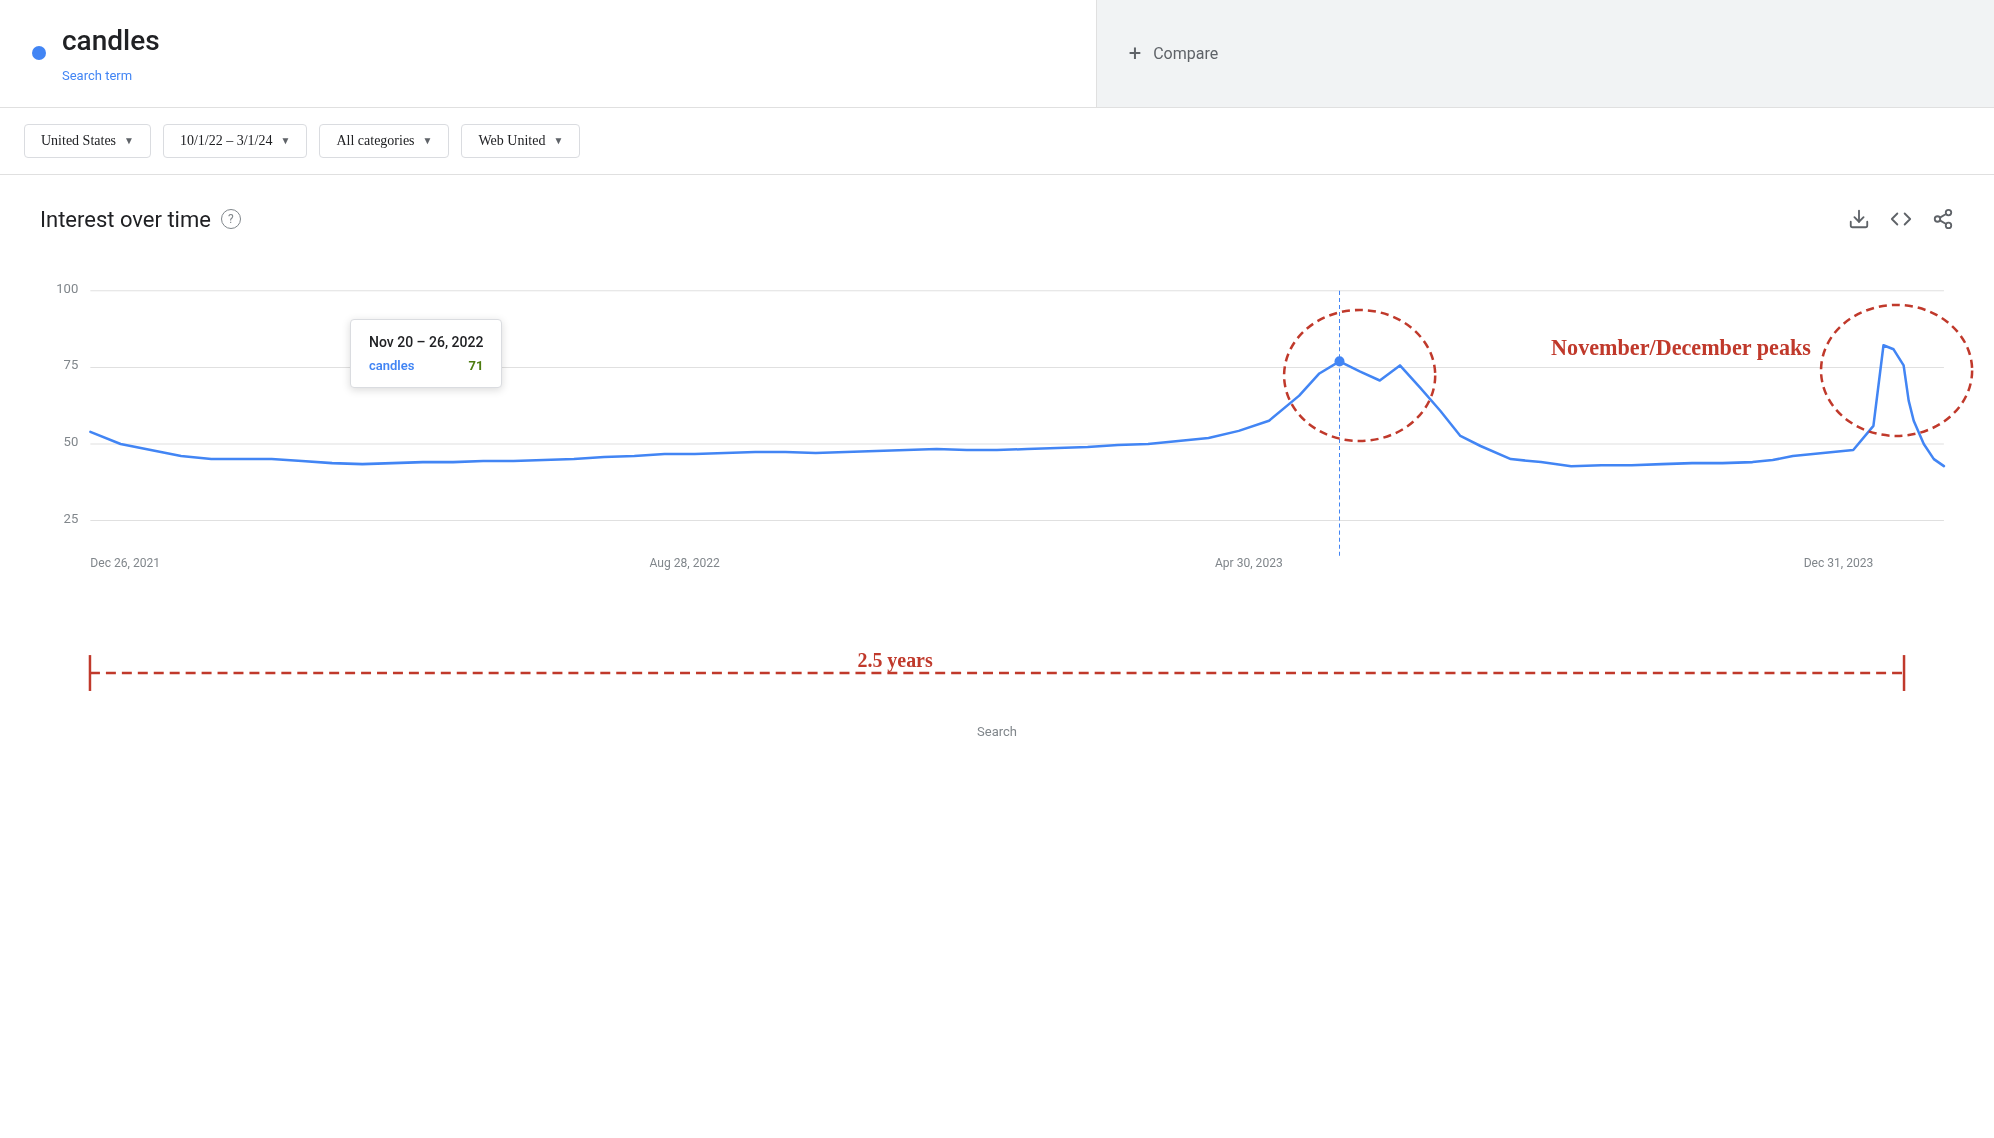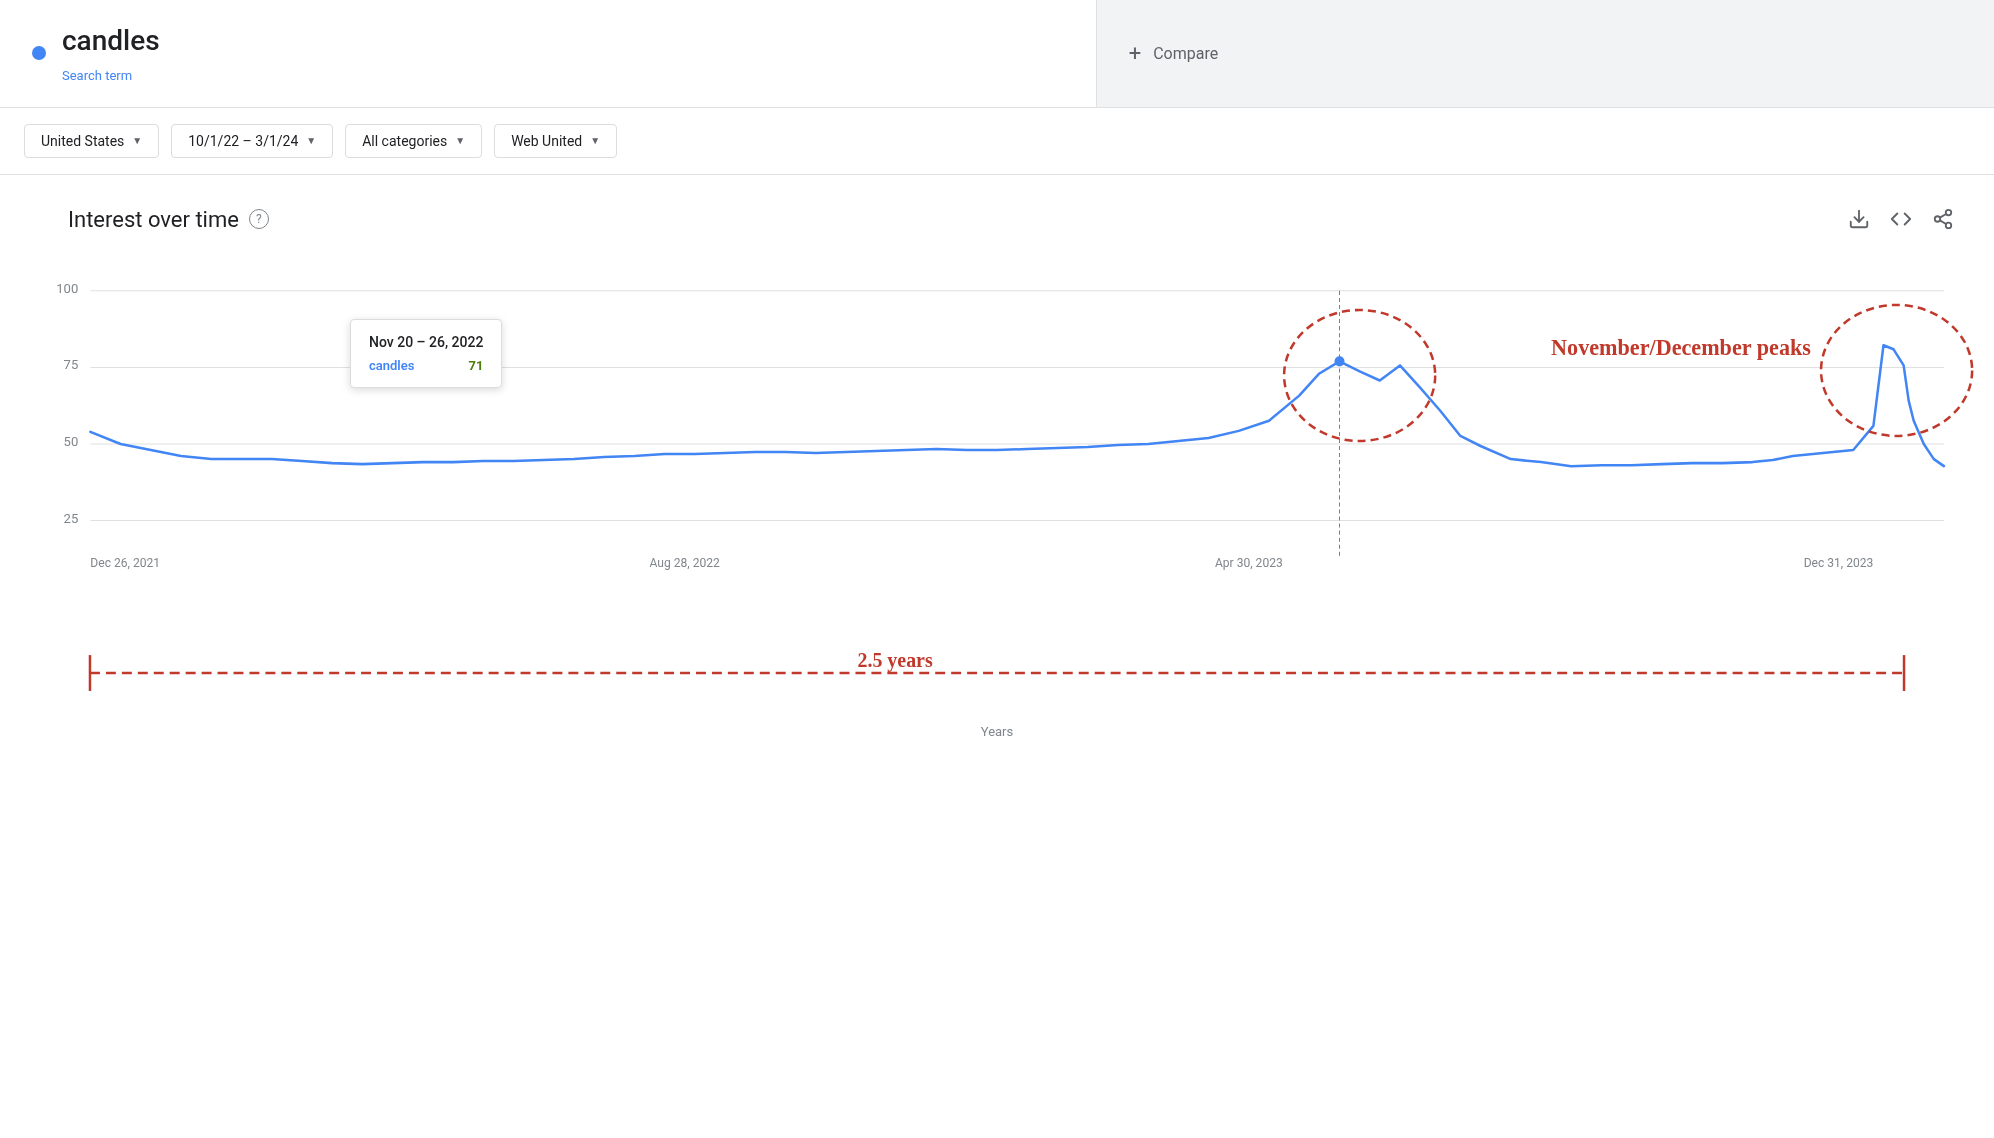--- a/index.html
+++ b/index.html
@@ -88,20 +88,21 @@
       align-items: center;
       padding: 8px 16px;
       border: 1px solid #dadce0;
       border-radius: 4px;
       cursor: pointer;
       font-size: 14px;
       color: #202124;
       background: #fff;
       gap: 8px;
       user-select: none;
+      font-family: Liberation Serif, serif;
     }
 
     .dropdown-arrow {
       font-size: 10px;
       color: #5f6368;
     }
 
     
     .chart-section {
       padding: 32px 40px 20px 40px;
@@ -118,21 +119,20 @@
     .chart-title-row {
       display: flex;
       align-items: center;
       gap: 10px;
     }
 
     .chart-title {
       font-size: 22px;
       font-weight: 400;
       color: #202124;
-      margin-left: 28px;
     }
 
     .help-icon {
       width: 20px;
       height: 20px;
       border: 1.5px solid #80868b;
       border-radius: 50%;
       display: flex;
       align-items: center;
       justify-content: center;
@@ -406,16 +406,16 @@
 
         <line x1="10" y1="10" x2="10" y2="46" stroke="#c0392b" stroke-width="2.5"></line>
 
         <line x1="1830" y1="10" x2="1830" y2="46" stroke="#c0392b" stroke-width="2.5"></line>
 
         <text x="780" y="22" fill="#c0392b" font-size="20" font-weight="bold" font-family="Georgia, serif">2.5 years</text>
       </svg>
     </div>
 
     <div class="years-label-row">
-      <span style="color:#80868b;font-size:13px;">Years</span>
+      <span style="color:#80868b;font-size:13px;">Search</span>
     </div>
   </div>
 </div>
 
 </body></html>

